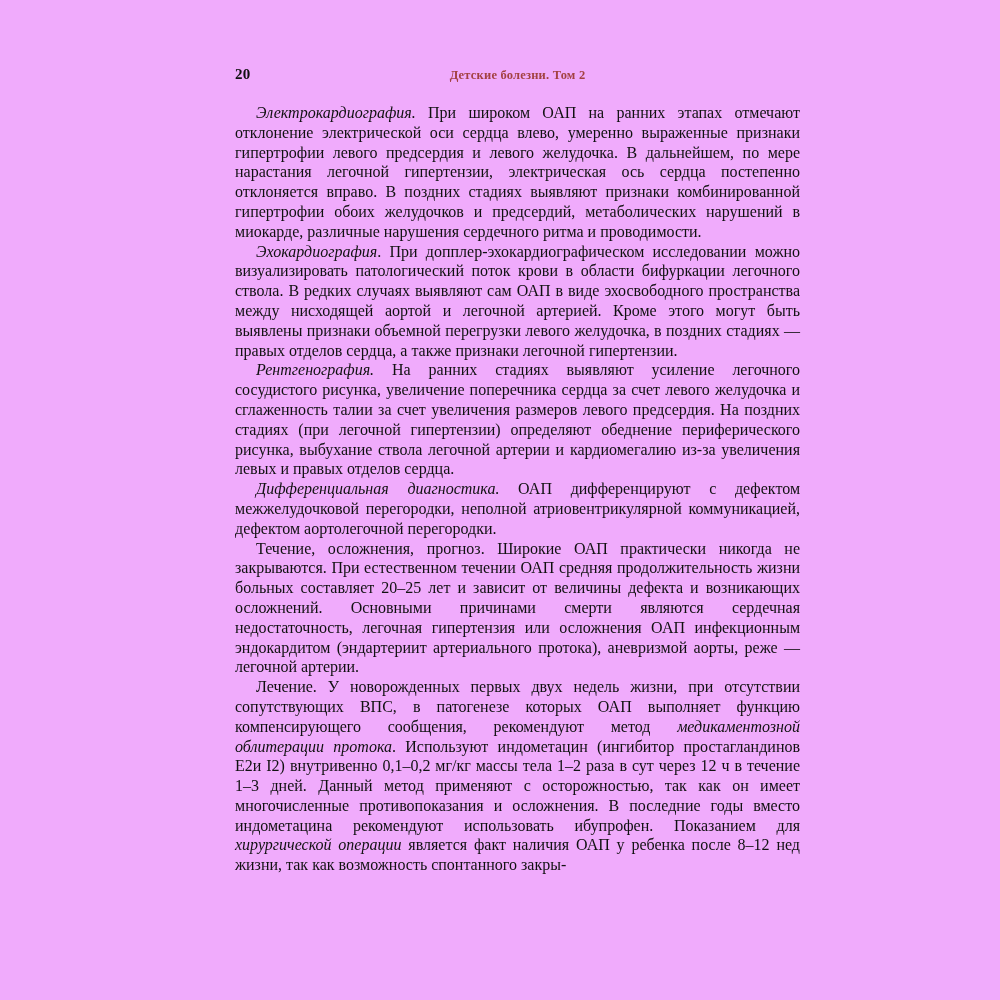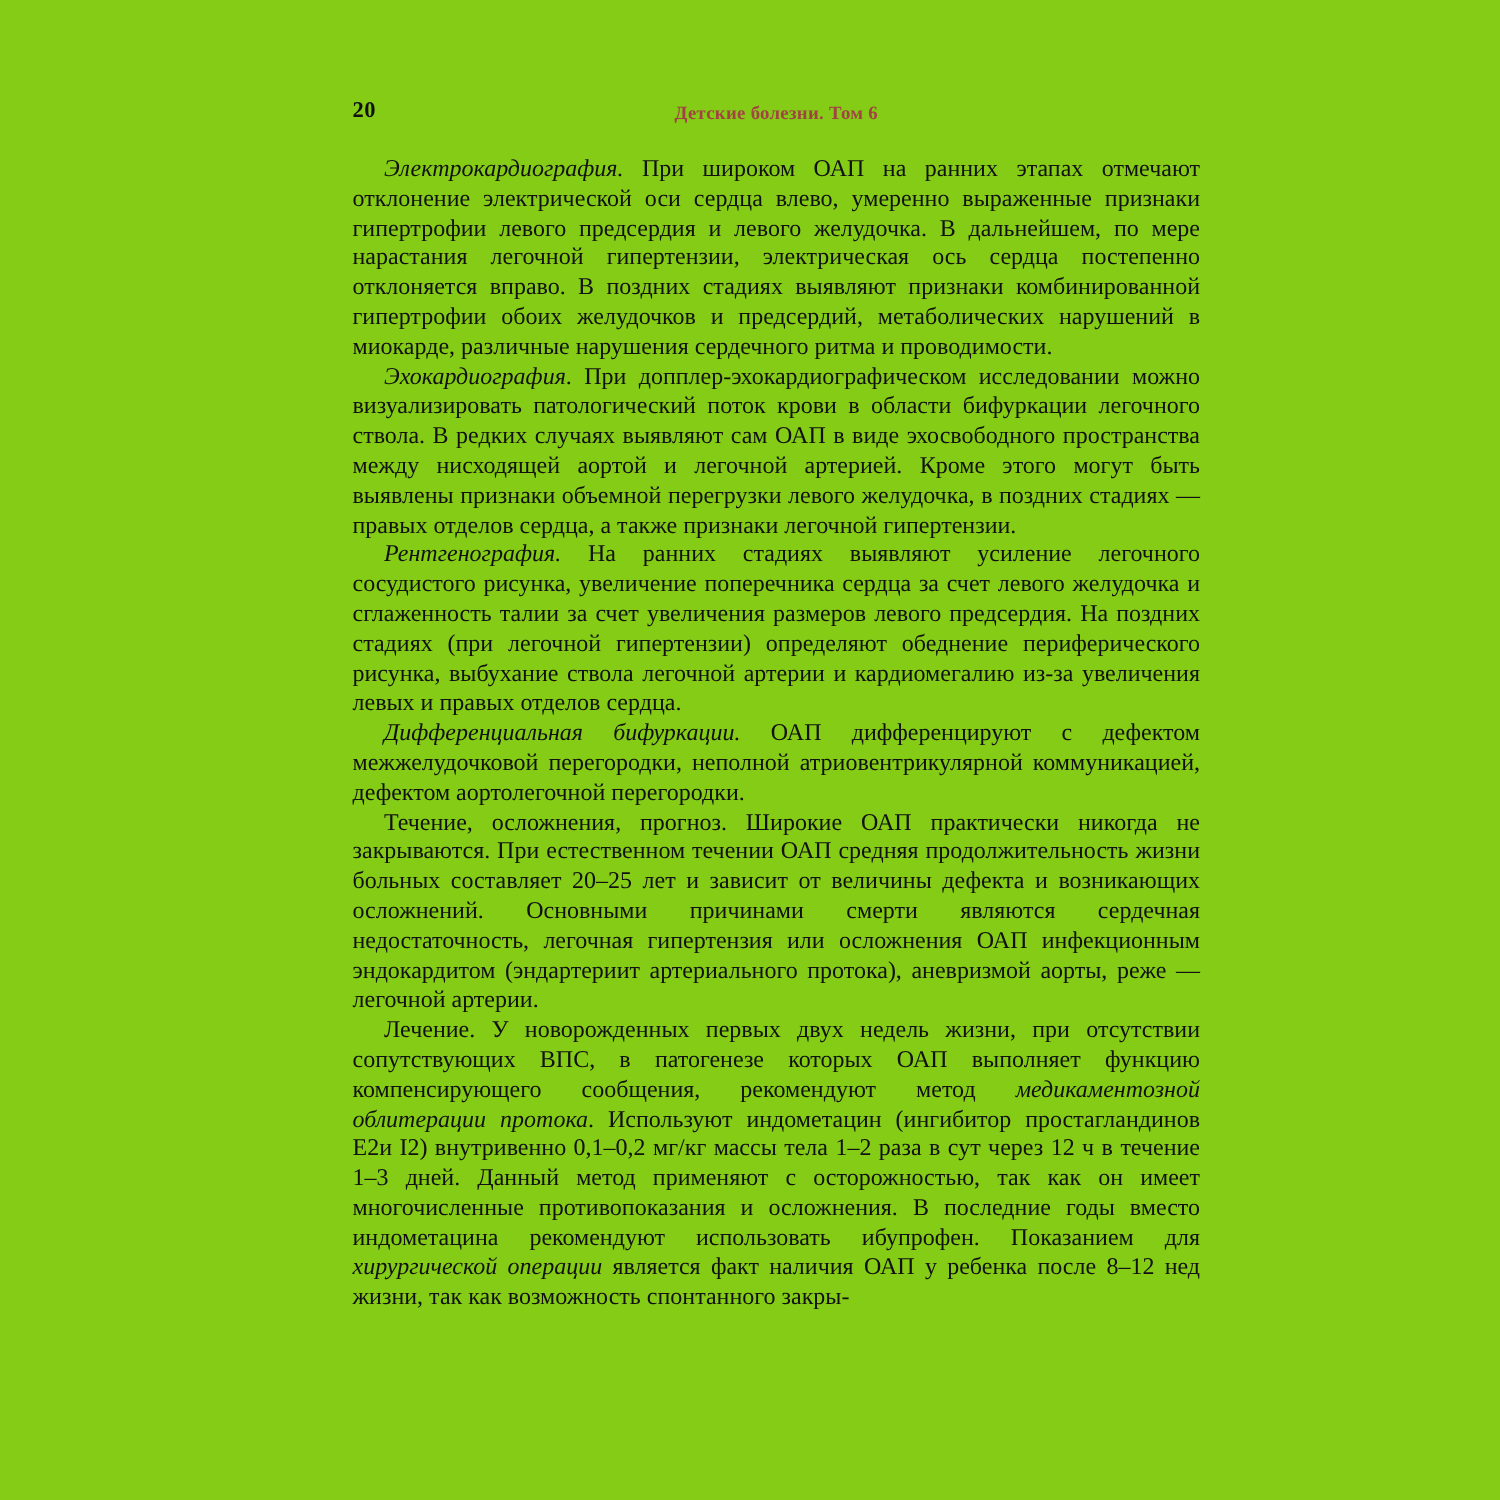--- a/index.html
+++ b/index.html
@@ -4,21 +4,21 @@
 <style>
   html, body {
     margin: 0;
     padding: 0;
     background: #ffffff;
   }
   .page {
     position: relative;
     width: 1000px;
     height: 1000px;
-    background: #84cc16;
+    background: #f0abfc;
     overflow: hidden;
     font-family: "Liberation Serif", serif;
   }
   .page-header {
     position: absolute;
     top: 66px;
     left: 235px;
     width: 565px;
     height: 20px;
   }
@@ -60,25 +60,25 @@
   .b  { font-weight: 400; font-style: normal; }
   .bi { font-weight: 400; font-style: italic; }
 </style>
 </head>
 <body>
 
 <div class="page">
 
   <div class="page-header">
     <span class="page-number">20</span>
-    <span class="running-head" style="color: rgb(163, 66, 66);">Детские болезни. Том 6</span>
+    <span class="running-head" style="color: rgb(163, 66, 66);">Детские болезни. Том 2</span>
   </div>
 
   <div class="page-body" style="color: rgb(17, 17, 17);">
       <p><span class="bi">Электрокардиография.</span><span class="n"> При широком ОАП на ранних этапах отмечают отклонение электрической оси сердца влево, умеренно выраженные признаки гипертрофии левого предсердия и левого желудочка. В дальнейшем, по мере нарастания легочной гипертензии, электрическая ось сердца постепенно отклоняется вправо. В поздних стадиях выявляют признаки комбинированной гипертрофии обоих желудочков и предсердий, метаболических нарушений в миокарде, различные нарушения сердечного ритма и проводимости.</span></p>
       <p><span class="bi">Эхокардиография</span><span class="n">. При допплер-эхокардиографическом исследовании можно визуализировать патологический поток крови в области бифуркации легочного ствола. В редких случаях выявляют сам ОАП в виде эхосвободного пространства между нисходящей аортой и легочной артерией. Кроме этого могут быть выявлены признаки объемной перегрузки левого желудочка, в поздних стадиях — правых отделов сердца, а также признаки легочной гипертензии.</span></p>
       <p><span class="bi">Рентгенография.</span><span class="n"> На ранних стадиях выявляют усиление легочного сосудистого рисунка, увеличение поперечника сердца за счет левого желудочка и сглаженность талии за счет увеличения размеров левого предсердия. На поздних стадиях (при легочной гипертензии) определяют обеднение периферического рисунка, выбухание ствола легочной артерии и кардиомегалию из-за увеличения левых и правых отделов сердца.</span></p>
-      <p><span class="bi">Дифференциальная бифуркации.</span><span class="n"> ОАП дифференцируют с дефектом межжелудочковой перегородки, неполной атриовентрикулярной коммуникацией, дефектом аортолегочной перегородки.</span></p>
+      <p><span class="bi">Дифференциальная диагностика.</span><span class="n"> ОАП дифференцируют с дефектом межжелудочковой перегородки, неполной атриовентрикулярной коммуникацией, дефектом аортолегочной перегородки.</span></p>
       <p><span class="b">Течение, осложнения, прогноз.</span><span class="n"> Широкие ОАП практически никогда не закрываются. При естественном течении ОАП средняя продолжительность жизни больных составляет 20–25 лет и зависит от величины дефекта и возникающих осложнений. Основными причинами смерти являются сердечная недостаточность, легочная гипертензия или осложнения ОАП инфекционным эндокардитом (эндартериит артериального протока), аневризмой аорты, реже — легочной артерии.</span></p>
       <p><span class="b">Лечение.</span><span class="n"> У новорожденных первых двух недель жизни, при отсутствии сопутствующих ВПС, в патогенезе которых ОАП выполняет функцию компенсирующего сообщения, рекомендуют метод </span><span class="bi">медикаментозной облитерации протока</span><span class="n">. Используют индометацин (ингибитор простагландинов Е2и I2) внутривенно 0,1–0,2 мг/кг массы тела 1–2 раза в сут через 12 ч в течение 1–3 дней. Данный метод применяют с осторожностью, так как он имеет многочисленные противопоказания и осложнения. В последние годы вместо индометацина рекомендуют использовать ибупрофен. Показанием для </span><span class="bi">хирургической операции</span><span class="n"> является факт наличия ОАП у ребенка после 8–12 нед  жизни, так как возможность спонтанного закры-</span></p>
     </div>
 
 </div>
 
 </body></html>

